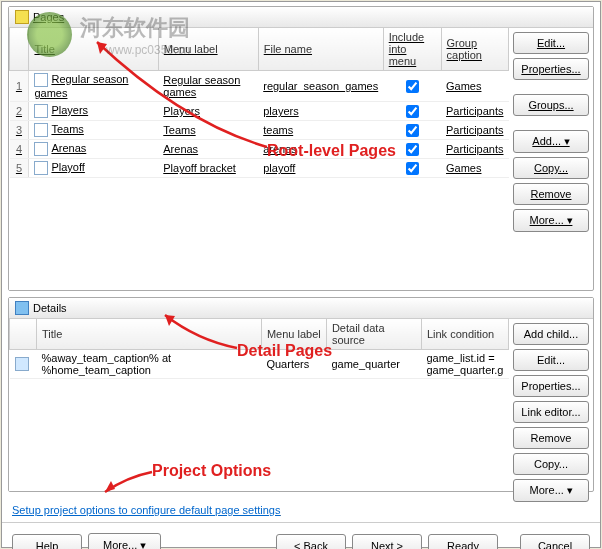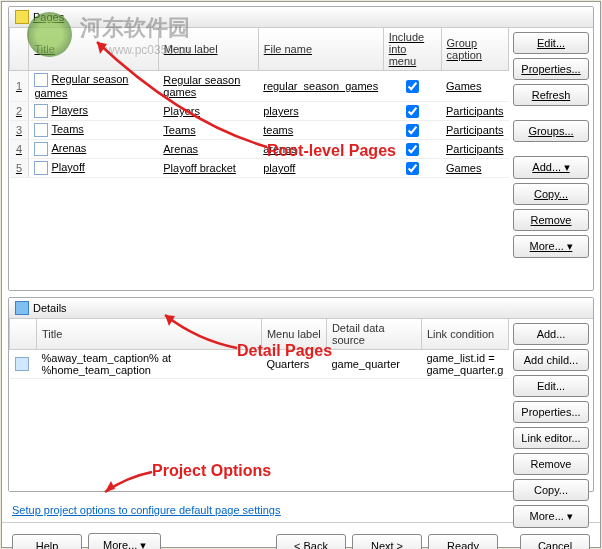--- a/index.html
+++ b/index.html
@@ -124,21 +124,20 @@
                   <input type="checkbox" checked="" style="">
                 </td>
     <td>Games</td>
               </tr>
             </tbody>
       </table>
     </div>
     <div class="btns">
       <div class="btn">Edit...</div>
       <div class="btn">Properties...</div>
-      <div class="btn">Refresh</div>
       <div style="height:6px;"></div>
       <div class="btn">Groups...</div>
       <div style="height:6px;"></div>
       <div class="btn">Add... ▾</div>
       <div class="btn">Copy...</div>
       <div class="btn">Remove</div>
       <div class="btn">More... ▾</div>
     </div>
   </div>
 </div>
@@ -165,21 +164,20 @@
                 <td><span class="file-icon" style="background:#d0e8ff;"></span></td>
     <td>%away_team_caption% at %home_team_caption</td>
     <td>Quarters</td>
     <td>game_quarter</td>
     <td>game_list.id = game_quarter.g</td>
               </tr>
             </tbody>
       </table>
     </div>
     <div class="btns">
-      <div class="btn">Add...</div>
       <div class="btn">Add child...</div>
       <div class="btn">Edit...</div>
       <div class="btn">Properties...</div>
       <div class="btn">Link editor...</div>
       <div class="btn">Remove</div>
       <div class="btn">Copy...</div>
       <div class="btn">More... ▾</div>
     </div>
   </div>
 </div>

